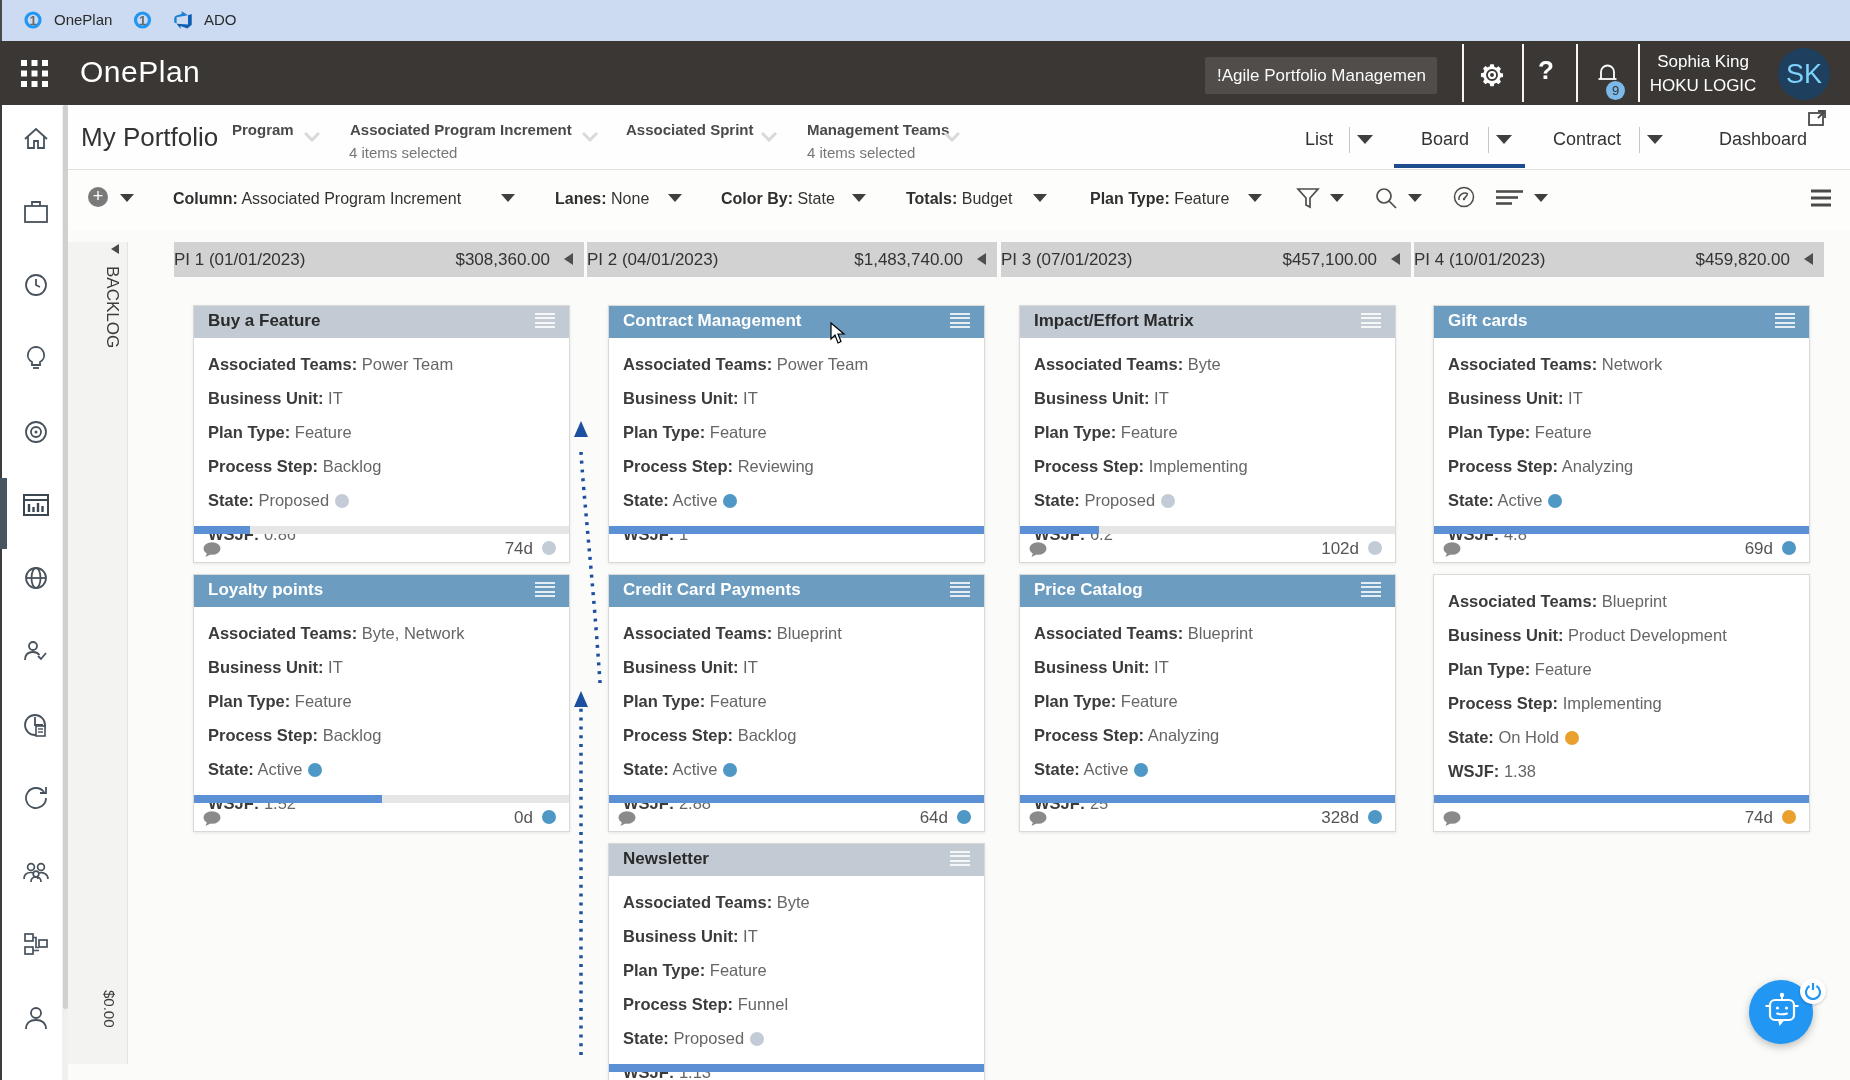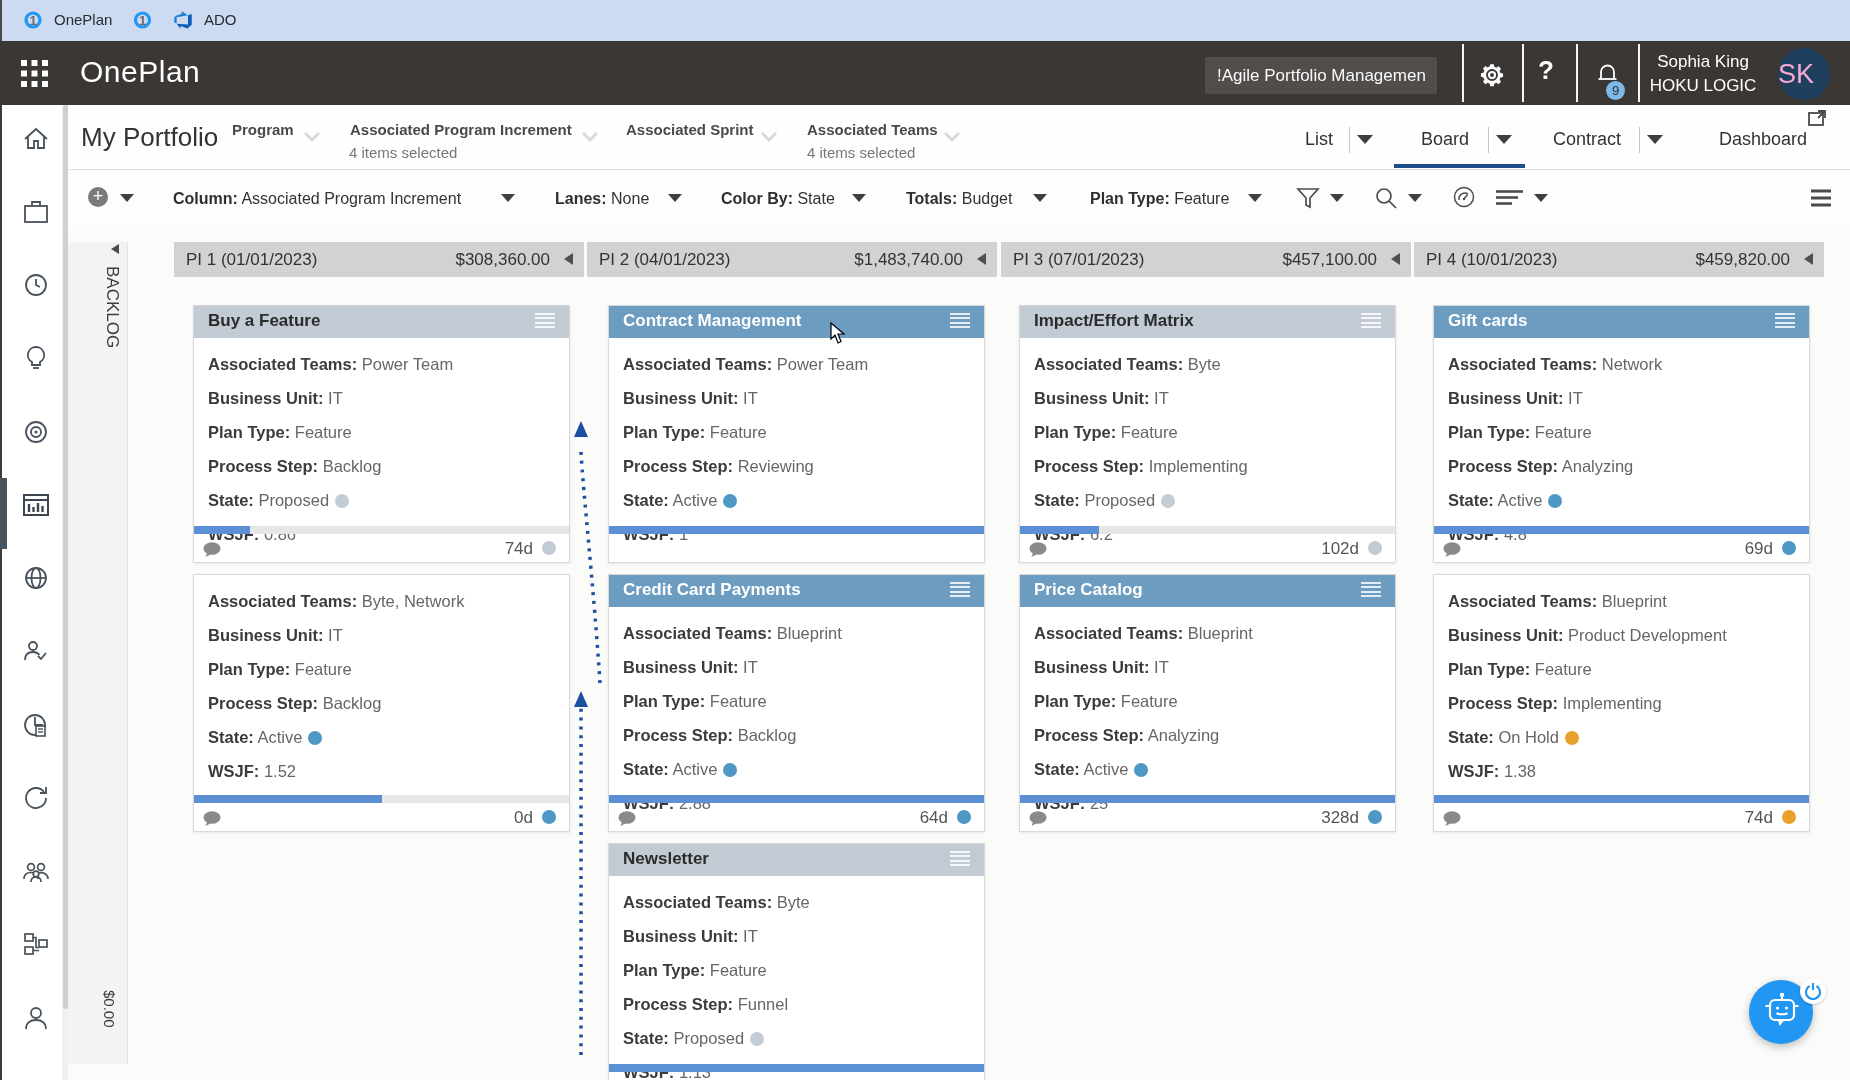--- a/index.html
+++ b/index.html
@@ -8,21 +8,21 @@
 
 #topbar { position:absolute; left:0; top:0; width:1850px; height:41px; background:#ccdbf1; border-left:2px solid #4a4a4a; }
 #topbar .tabtxt { position:absolute; top:11px; font-size:15px; color:#2b2b2b; }
 
 #apphead { position:absolute; left:0; top:41px; width:1850px; height:64px; background:#3a3734; }
 #apphead .brand { position:absolute; left:80px; top:14px; font-size:30px; color:#fff; letter-spacing:0.5px; }
 #gridicon { position:absolute; left:21px; top:19px; width:27px; height:27px; }
 #searchbox { position:absolute; left:1205px; top:16px; width:232px; height:37px; background:#504d4b; border-radius:2px; color:#fafafa; font-size:17px; line-height:37px; padding-left:12px; white-space:nowrap; overflow:hidden; }
 .hsep { position:absolute; top:3px; width:2px; height:58px; background:#f5f5f5; }
 #apphead .who { position:absolute; left:1648px; top:9px; width:110px; text-align:center; color:#fff; font-size:17px; line-height:24px; }
-#avatar { position:absolute; left:1778px; top:48px; width:52px; height:52px; border-radius:50%; background:#1e3f5e; color:#f9a8d4; font-size:27px; line-height:52px; }
+#avatar { position:absolute; left:1778px; top:48px; width:52px; height:52px; border-radius:50%; background:#1e3f5e; color:#7dd3fc; font-size:27px; text-align:center; line-height:52px; }
 
 #sidebar { position:absolute; left:0; top:105px; width:62px; height:975px; background:#fff; border-left:2px solid #3c3c3c; }
 #sidegutter { position:absolute; left:62px; top:105px; width:6px; height:975px; background:#f0f0ef; }
 #selbar { position:absolute; left:0px; top:478px; width:7px; height:71px; background:#46555f; }
 .sideicon { position:absolute; left:22px; width:28px; height:28px; }
 
 #row2 { position:absolute; left:68px; top:105px; width:1782px; height:65px; background:#fefefe; border-bottom:1px solid #e0e0e0; }
 #row2 .title { position:absolute; left:13px; top:17px; font-size:26px; color:#333; }
 .ddlabel { position:absolute; top:16px; font-size:15px; font-weight:bold; color:#4a4a4a; }
 .dditems { position:absolute; top:39px; font-size:15px; color:#767676; }
@@ -38,21 +38,21 @@
 .tlabel { position:absolute; top:20px; font-size:16px; color:#333; white-space:nowrap; }
 .tlabel b { color:#2f2f2f; }
 .ticon { position:absolute; top:16px; }
 
 #board { position:absolute; left:68px; top:230px; width:1782px; height:850px; background:#fbfbfa; }
 #backlog { position:absolute; left:0; top:12px; width:60px; height:822px; background:#f3f3f2; border-right:1px solid #e3e3e2; }
 #backlog .tri { position:absolute; left:43px; top:2px; width:0; height:0; border-top:5.5px solid transparent; border-bottom:5.5px solid transparent; border-right:8px solid #4a4a4a; }
 #backlog .txt { position:absolute; left:54px; top:24px; font-size:17px; color:#3c3c3c; transform:rotate(90deg); transform-origin:0 0; white-space:nowrap; }
 #backlog .amt { position:absolute; left:50px; top:748px; font-size:15px; color:#3c3c3c; transform:rotate(90deg); transform-origin:0 0; white-space:nowrap; }
 .colhead { position:absolute; top:12px; width:410px; height:35px; background:#d2d2d2; font-size:17px; color:#333; }
-.colhead .nm { position:absolute; left:12px; top:8px;text-align:center; }
+.colhead .nm { position:absolute; left:0; top:8px;text-align:center; }
 .colhead .amt { position:absolute; right:34px; top:8px; }
 .colhead .tri { position:absolute; right:11px; top:11px; width:0; height:0; border-top:6px solid transparent; border-bottom:6px solid transparent; border-right:9px solid #4f4f4f; }
 .card { position:absolute; width:377px; height:258px; background:#fff; border:1px solid #d9d9d9; box-shadow:0 1px 3px rgba(0,0,0,0.09); }
 .chead { position:relative; height:32px; }
 .chead.blue { background:#6c9cc0; }
 .chead.gray { background:#c2cbd4; }
 .chead.orange { background:#e9a02c; }
 .chead .t { position:absolute; left:14px; top:5px; font-size:17px; font-weight:bold; }
 .chead.blue .t, .chead.orange .t { color:#fff; }
 .chead.gray .t { color:#2b2b2b; }
@@ -208,21 +208,21 @@
     </svg>
   <div class="ddlabel" style="left:282px">Associated Program Increment</div>
   <svg class="ddchev" style="left:514px" viewBox="0 0 16 10">
       <path d="M1 1l7 7 7-7" fill="none" stroke="#d9d9d9" stroke-width="3"></path>
     </svg>
   <div class="dditems" style="left:281px">4 items selected</div>
   <div class="ddlabel" style="left:558px">Associated Sprint</div>
   <svg class="ddchev" style="left:693px" viewBox="0 0 16 10">
       <path d="M1 1l7 7 7-7" fill="none" stroke="#d9d9d9" stroke-width="3"></path>
     </svg>
-  <div class="ddlabel" style="left:739px">Associated Teams</div>
+  <div class="ddlabel" style="left:739px">Management Teams</div>
   <svg class="ddchev" style="left:876px" viewBox="0 0 16 10">
       <path d="M1 1l7 7 7-7" fill="none" stroke="#d9d9d9" stroke-width="3"></path>
     </svg>
   <div class="dditems" style="left:739px">4 items selected</div>
   <div class="viewtab" style="left:1237px">List</div>
   <div class="vsep" style="left:1281px"></div>
   <div class="vcaret" style="left:1289px"></div>
   <div class="viewtab" style="left:1353px">Board</div>
   <div class="vsep" style="left:1420px"></div>
   <div class="vcaret" style="left:1428px"></div>
@@ -323,20 +323,29 @@
     <div class="cfoot">
         <svg class="bub" width="18" height="15" viewBox="0 0 18 15">
           <ellipse cx="9" cy="6.5" rx="8.5" ry="6.3" fill="#8a8a8a"></ellipse>
           <path d="M4 11l-1.5 4 5-2.5z" fill="#8a8a8a"></path>
         </svg>
         <span class="days">74d</span>
         <span class="fdot" style="background:#c3ccd6"></span>
       </div>
   </div>
   <div class="card" style="left:125px;top:344px">
+    <div class="chead blue">
+        <div class="t">Loyalty points</div>
+        <div class="cburger">
+          <div></div>
+          <div></div>
+          <div></div>
+          <div></div>
+        </div>
+      </div>
     <div class="cfields"><b>Associated Teams:</b> Byte, Network<br><b>Business Unit:</b> IT<br><b>Plan Type:</b> Feature<br><b>Process Step:</b> Backlog<br><b>State:</b> Active<span class="dot blue"></span><br><b>WSJF:</b> 1.52</div>
     <div class="cprog">
         <div style="width:50%"></div>
       </div>
     <div class="cfoot">
         <svg class="bub" width="18" height="15" viewBox="0 0 18 15">
           <ellipse cx="9" cy="6.5" rx="8.5" ry="6.3" fill="#8a8a8a"></ellipse>
           <path d="M4 11l-1.5 4 5-2.5z" fill="#8a8a8a"></path>
         </svg>
         <span class="days">0d</span>

